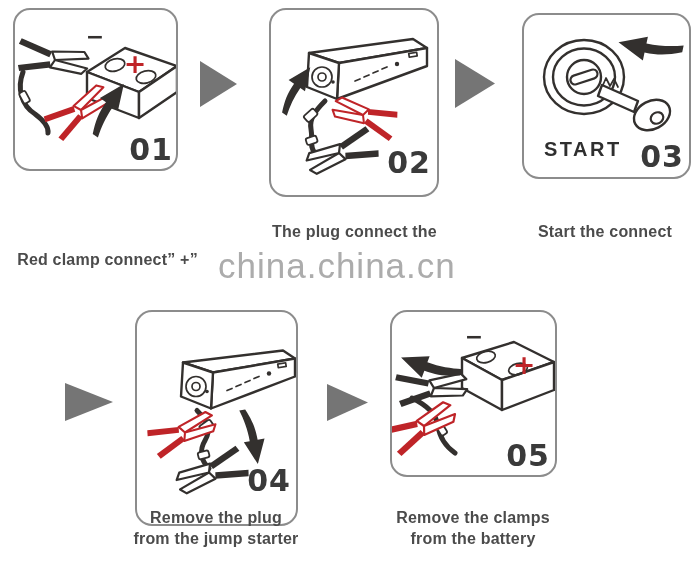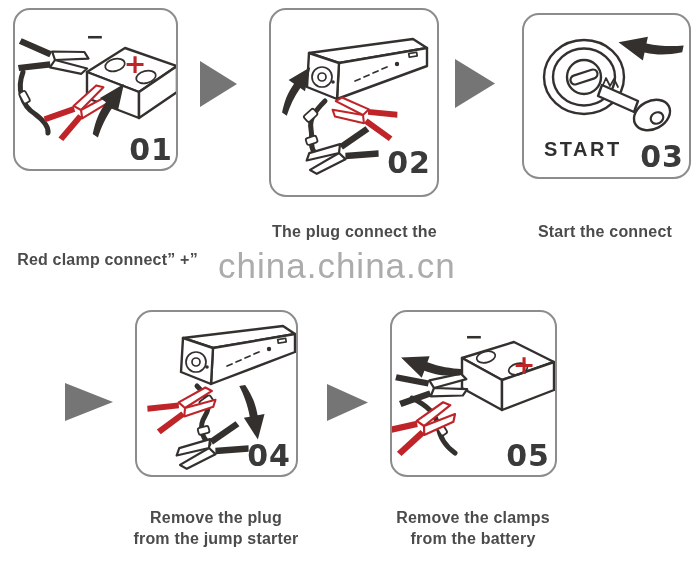--- a/index.html
+++ b/index.html
@@ -144,21 +144,21 @@
       </g>
 
       <g transform="translate(126,34) rotate(192) scale(1.15)">
         <path class="solid" d="M-28,3 C-16,-2 -8,-4 4,-4 L4,-11 L28,0 L4,10 L4,4 C-8,4 -18,6 -28,9 Z"></path>
       </g>
       <text class="startlbl" x="20" y="141">START</text>
       <text class="num" x="160" y="152" text-anchor="end">03</text>
     </svg>
   </div>
 
-  <div class="panel" style="left:135px; top:310px; width:163px; height:167px;">
+  <div class="panel" style="left:135px; top:310px; width:163px; height:216px;">
     <svg viewBox="0 0 159 163">
       <g>
         <polygon class="face" points="46,26 146,14 158,22 76,36"></polygon>
         <polygon class="face" points="76,36 158,22 158,40 74,72"></polygon>
         <polygon class="face" points="46,26 76,36 74,72 44,60"></polygon>
         <circle class="lnthin" cx="59" cy="50" r="10"></circle>
         <circle class="lnthin" cx="59" cy="50" r="4"></circle>
         <circle class="solid" cx="70" cy="55" r="1.8"></circle>
         <g class="lnthin">
           <line x1="90" y1="54" x2="95" y2="52"></line>

